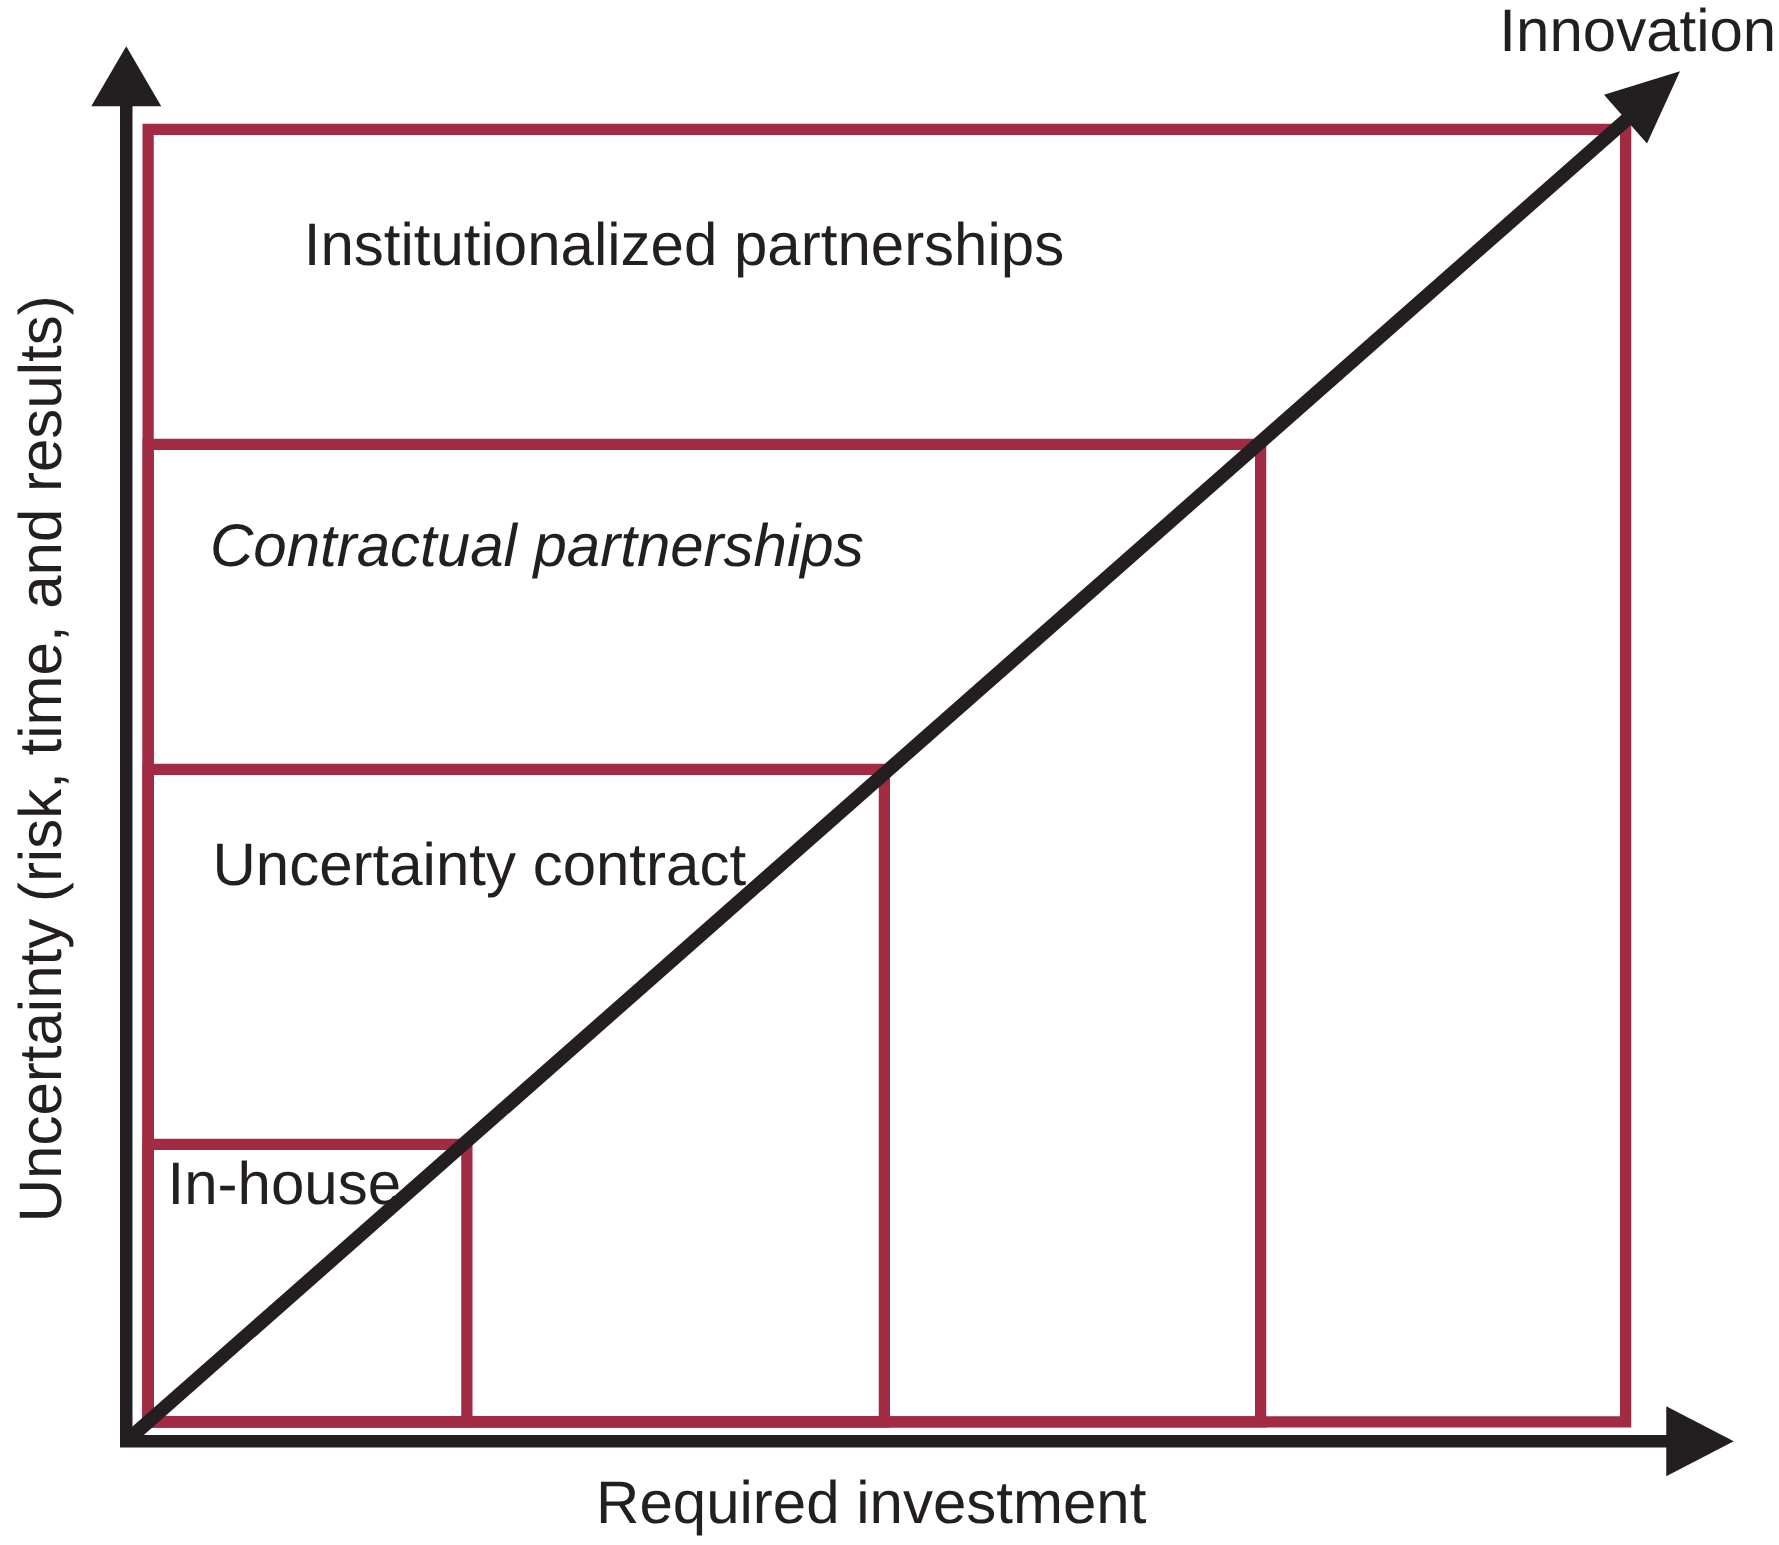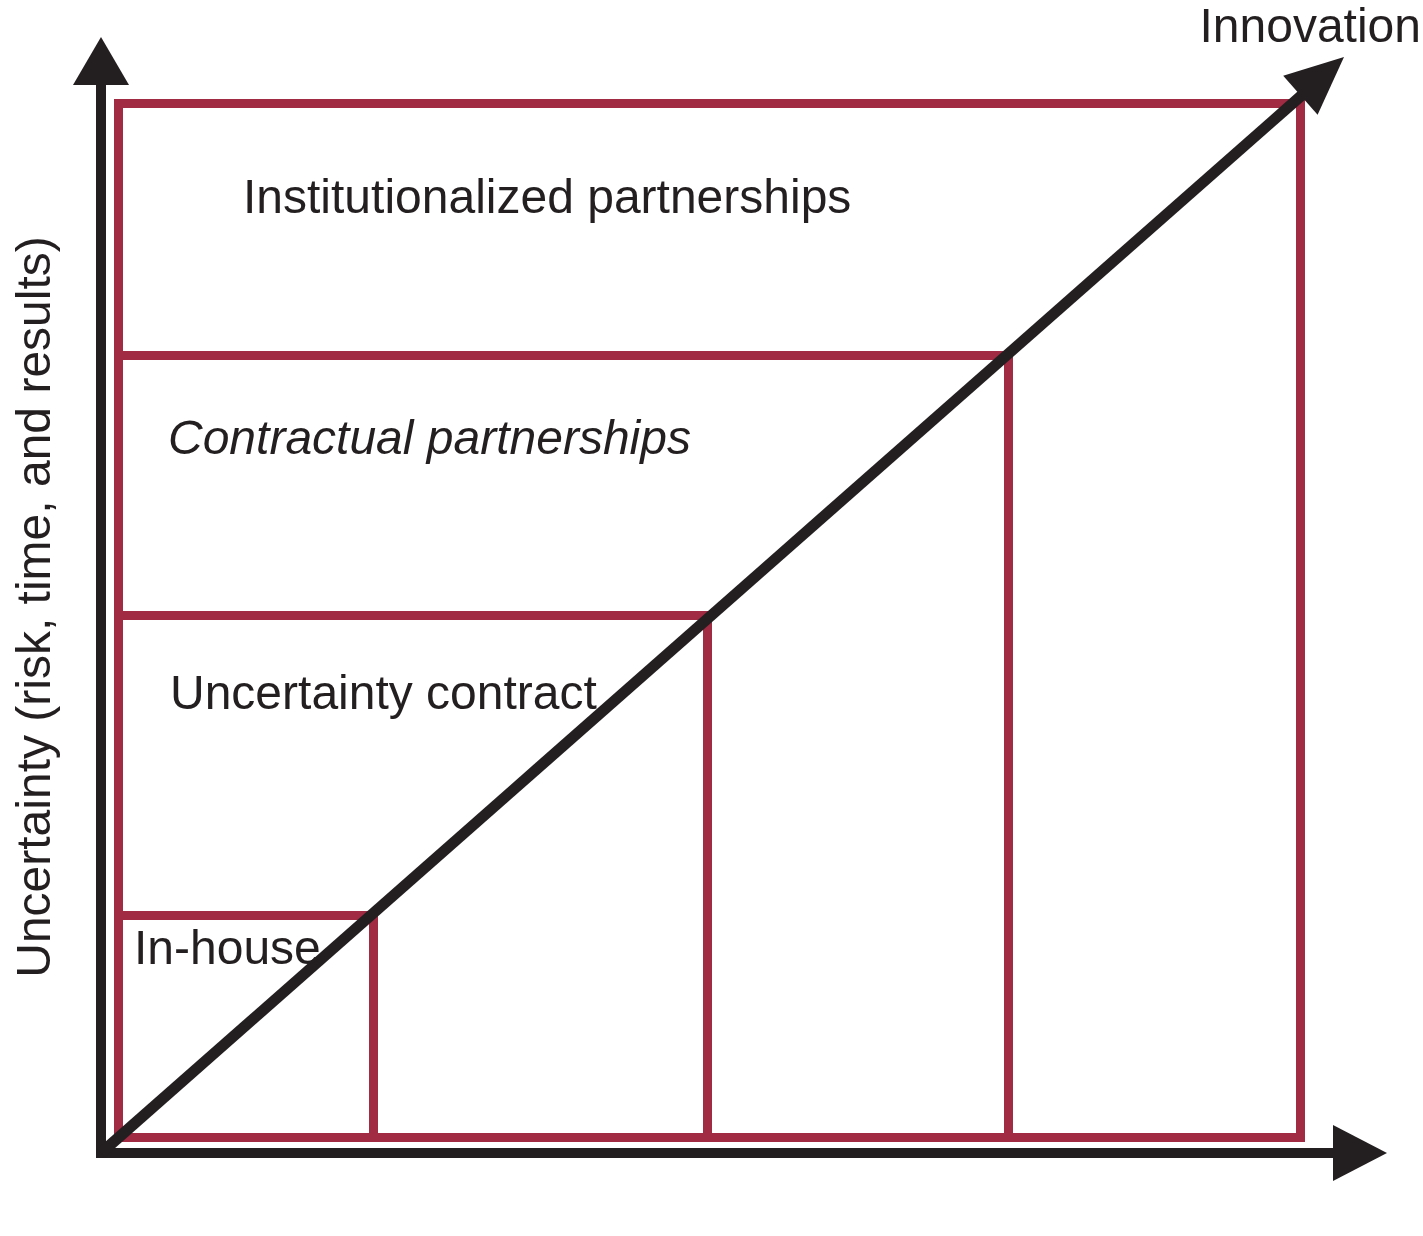--- a/index.html
+++ b/index.html
@@ -85,16 +85,17 @@
   <div class="lbl" id="lbl-institutionalized">Institutionalized partnerships</div>
 
   <div class="lbl" id="lbl-contractual">Contractual partnerships</div>
 
   <div class="lbl" id="lbl-traditional">Uncertainty contract</div>
 
   <div class="lbl" id="lbl-inhouse">In-house</div>
 
   <div class="lbl" id="lbl-innovation">Innovation</div>
 
+  <div class="lbl" id="lbl-required">Required investment</div>
 
   <div class="lbl" id="lbl-uncertainty">Uncertainty (risk, time, and results)</div>
 
 </div>
 
 </body></html>

